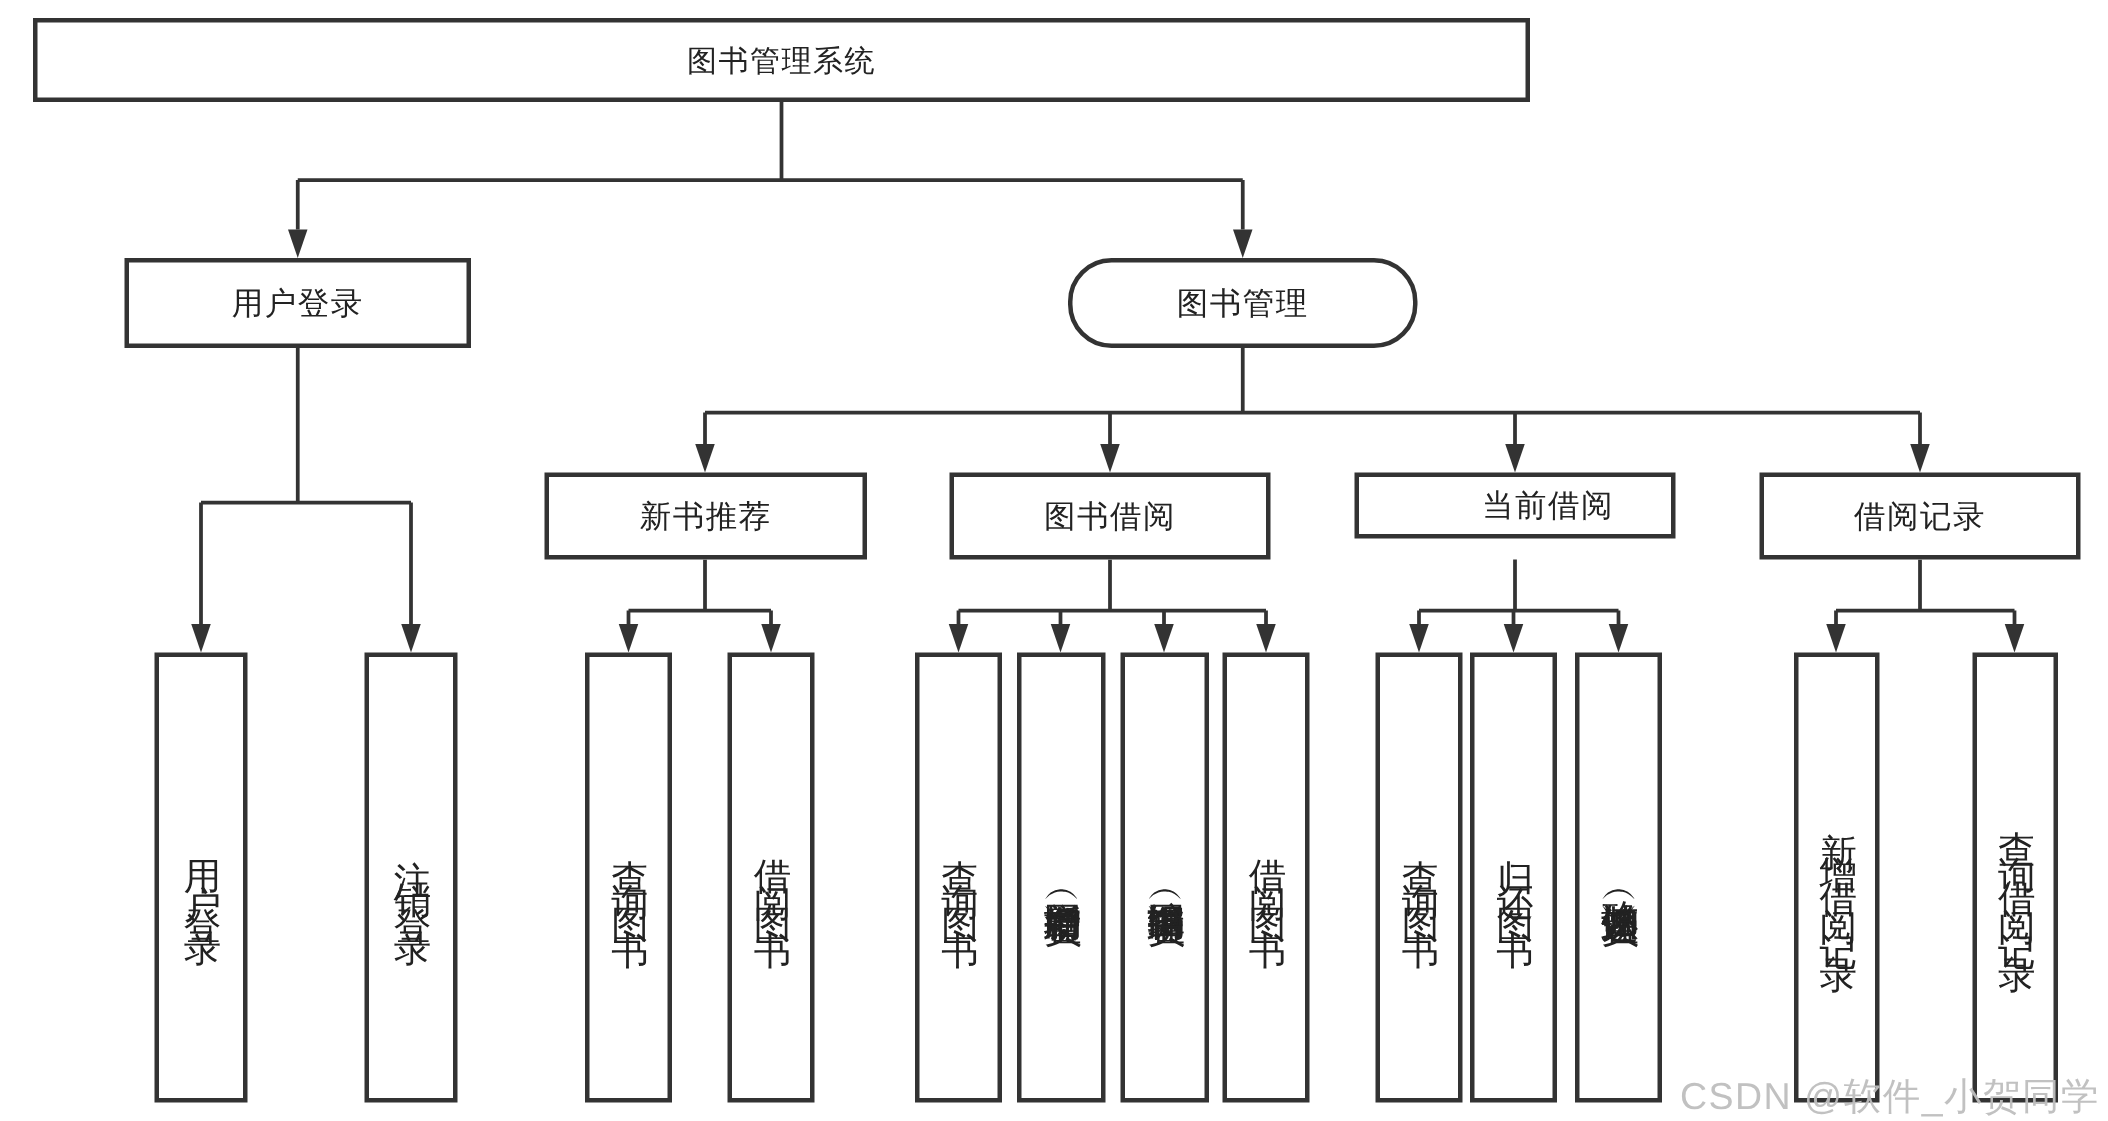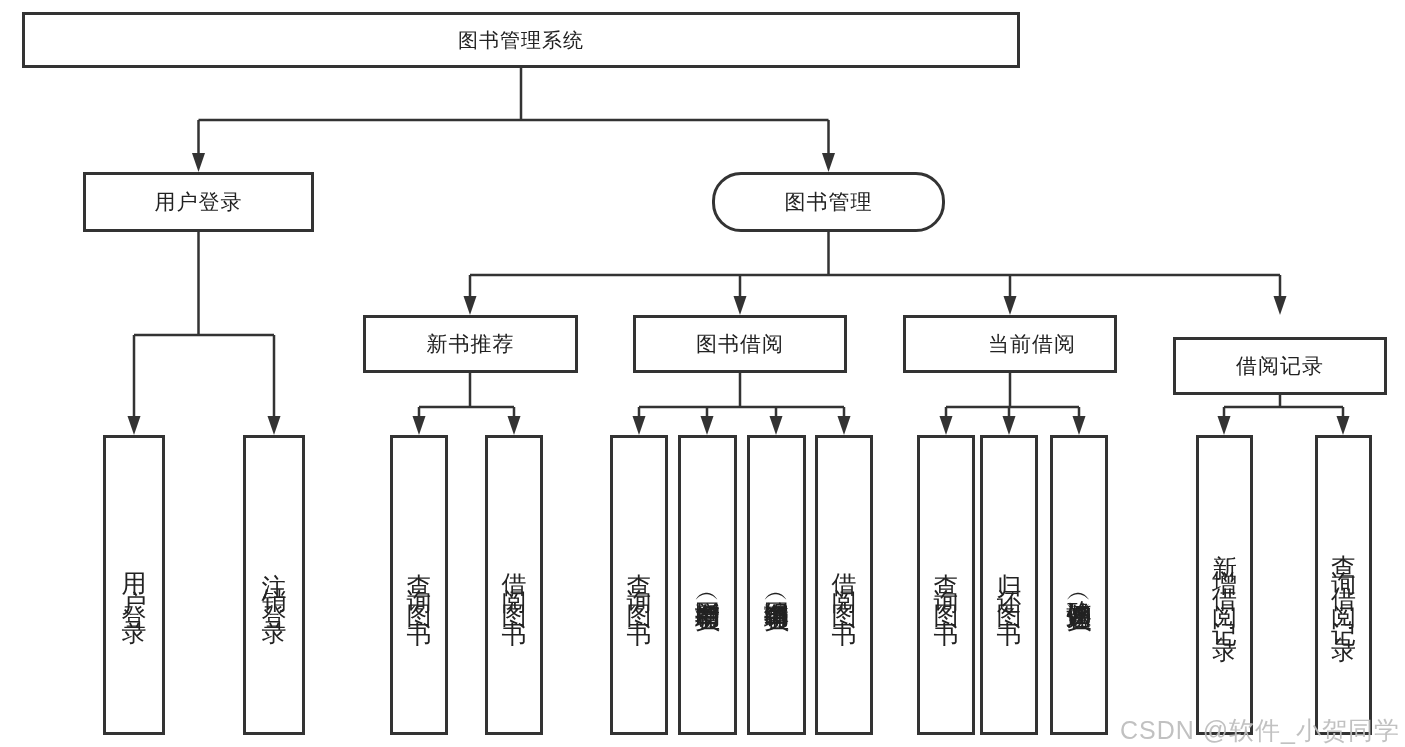--- a/index.html
+++ b/index.html
@@ -110,24 +110,24 @@
   <div class="box h-box" style="left:712px; top:172px; width:233px; height:60px;border-radius:29px;">
     <span>图书管理</span>
   </div>
 
   <div class="box h-box" style="left:363px; top:315px; width:215px; height:58px;">
     <span>新书推荐</span>
   </div>
   <div class="box h-box" style="left:633px; top:315px; width:214px; height:58px;text-align:center;">
     <span>图书借阅</span>
   </div>
-  <div class="box h-box" style="left:903px; top:315px; width:214px; height:58px;padding-left:44px;">
+  <div class="box h-box" style="left:903px; top:315px; width:214px; height:44px;padding-left:44px;">
     <span>当前借阅</span>
   </div>
-  <div class="box h-box" style="left:1173px; top:315px; width:214px; height:58px;margin-top:22px;">
+  <div class="box h-box" style="left:1173px; top:315px; width:214px; height:58px;">
     <span>借阅记录</span>
   </div>
 
   <div class="box leaf" style="left:103px; width:62px;">
     <span class="vtext ls4">用户登录</span>
   </div>
   <div class="box leaf" style="left:243px; width:62px;">
     <span class="vtext ls4">注销登录</span>
   </div>
 

